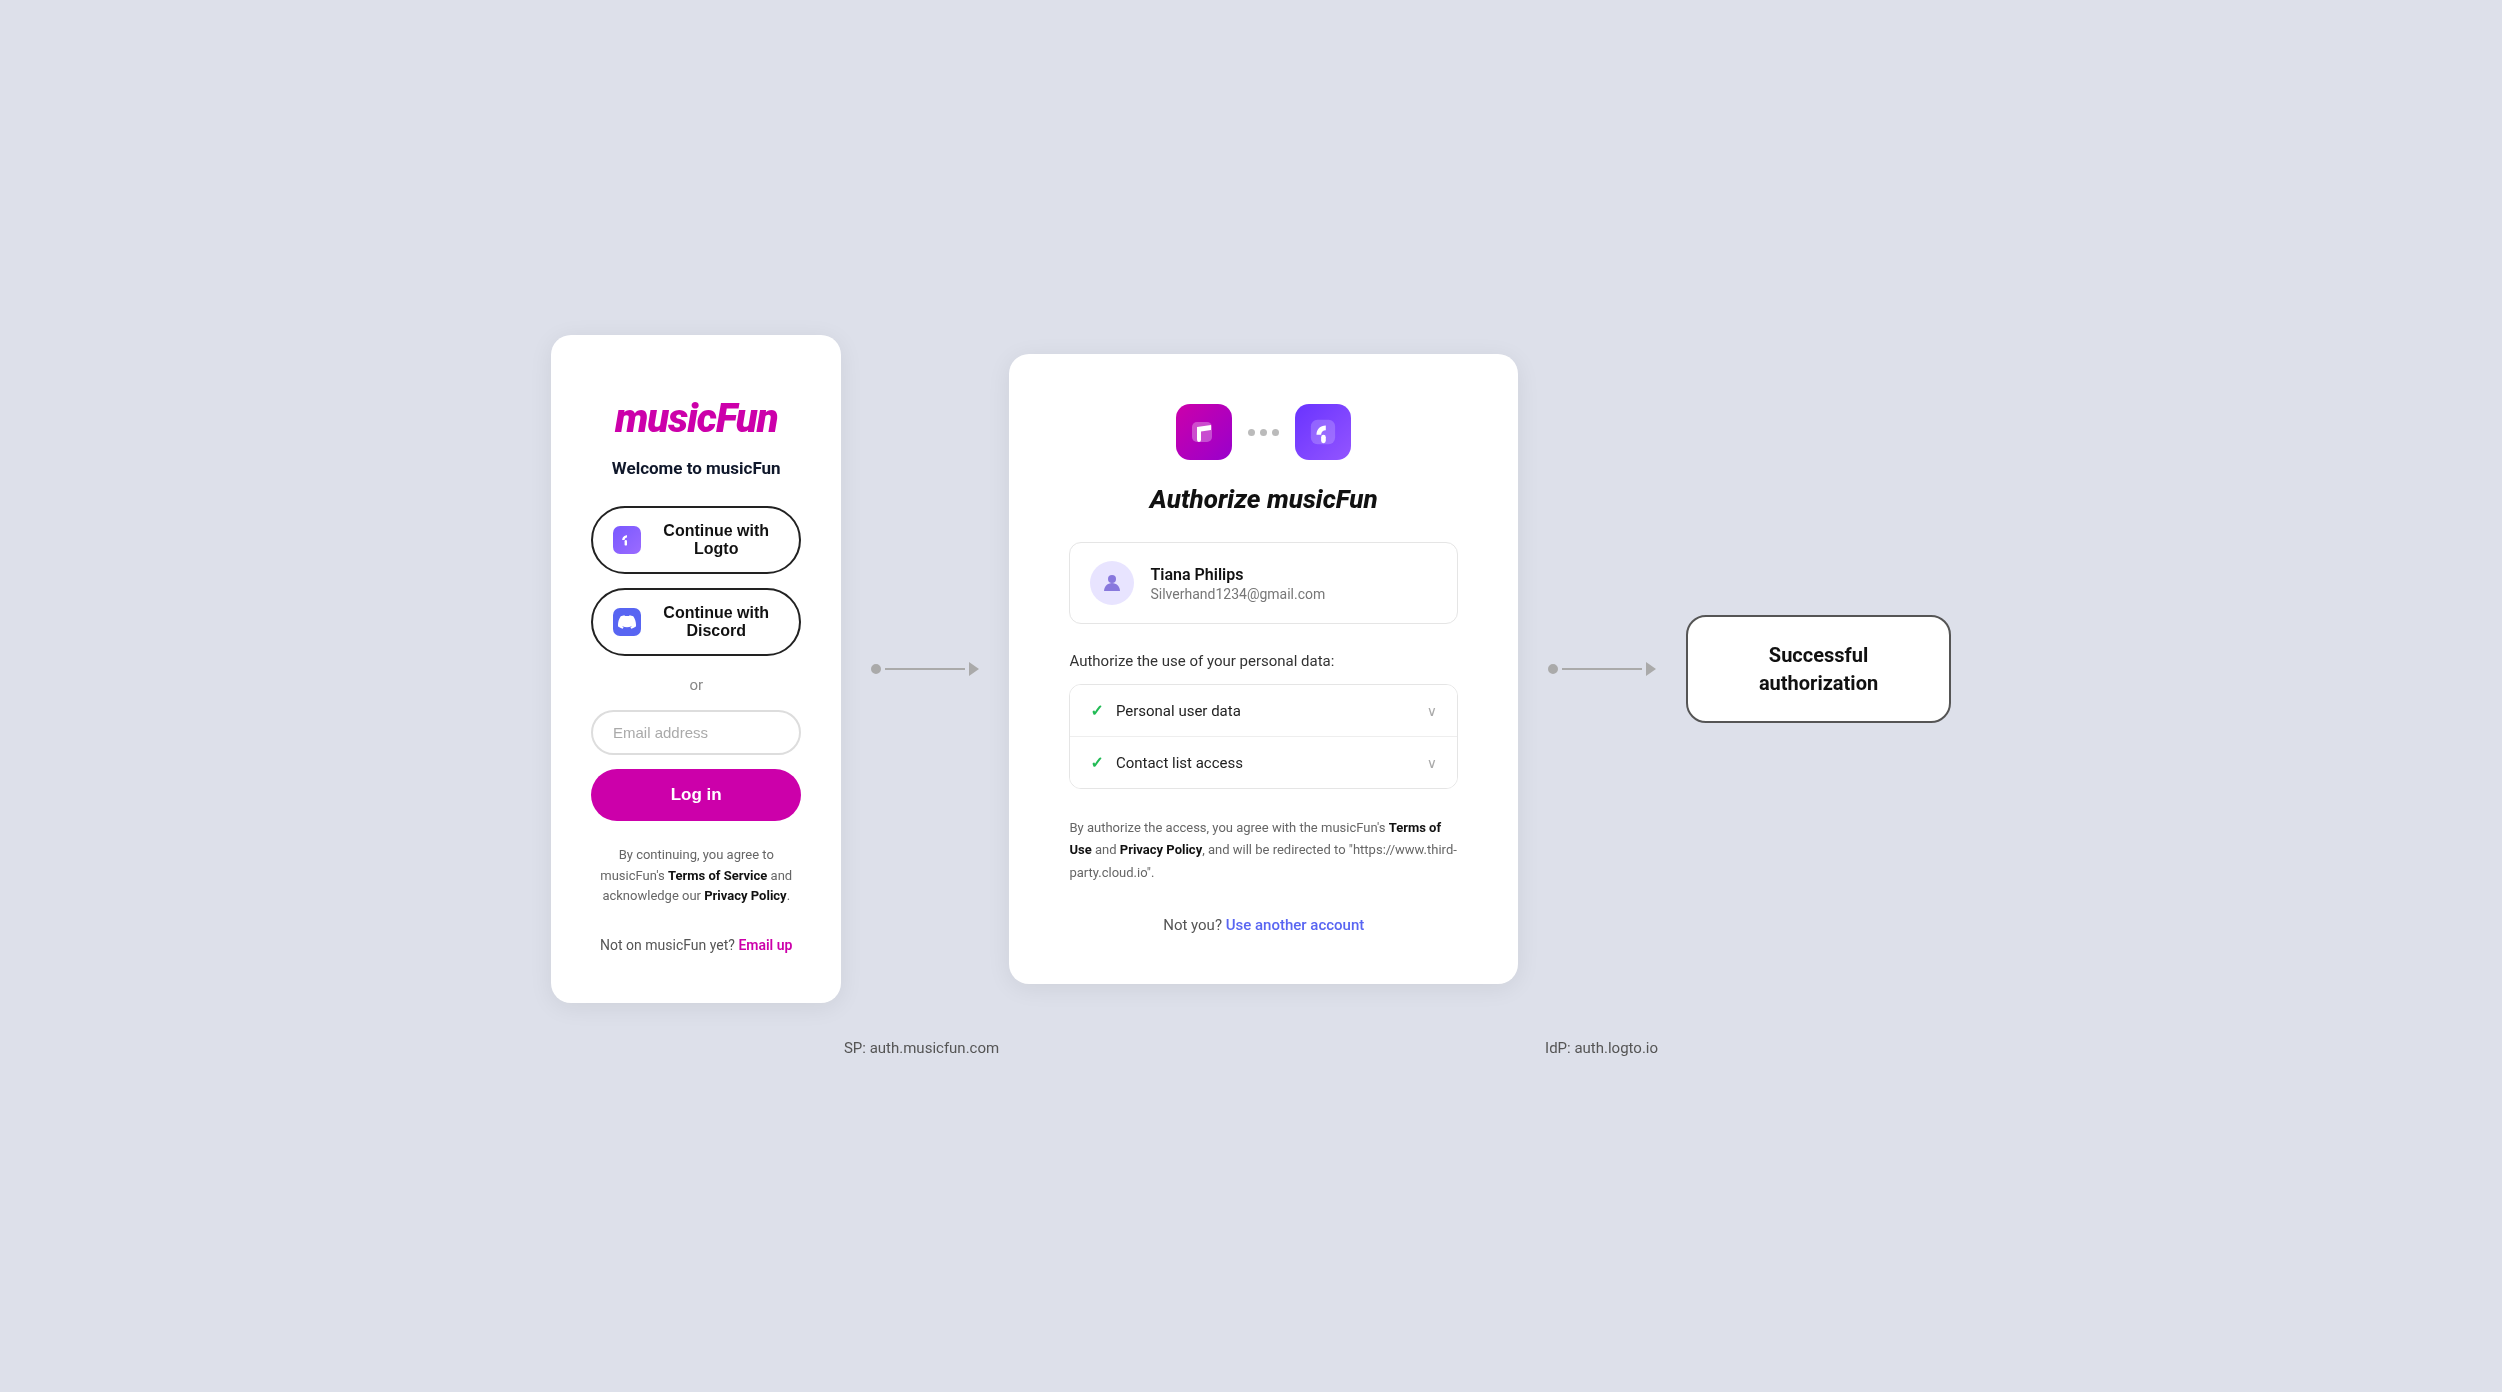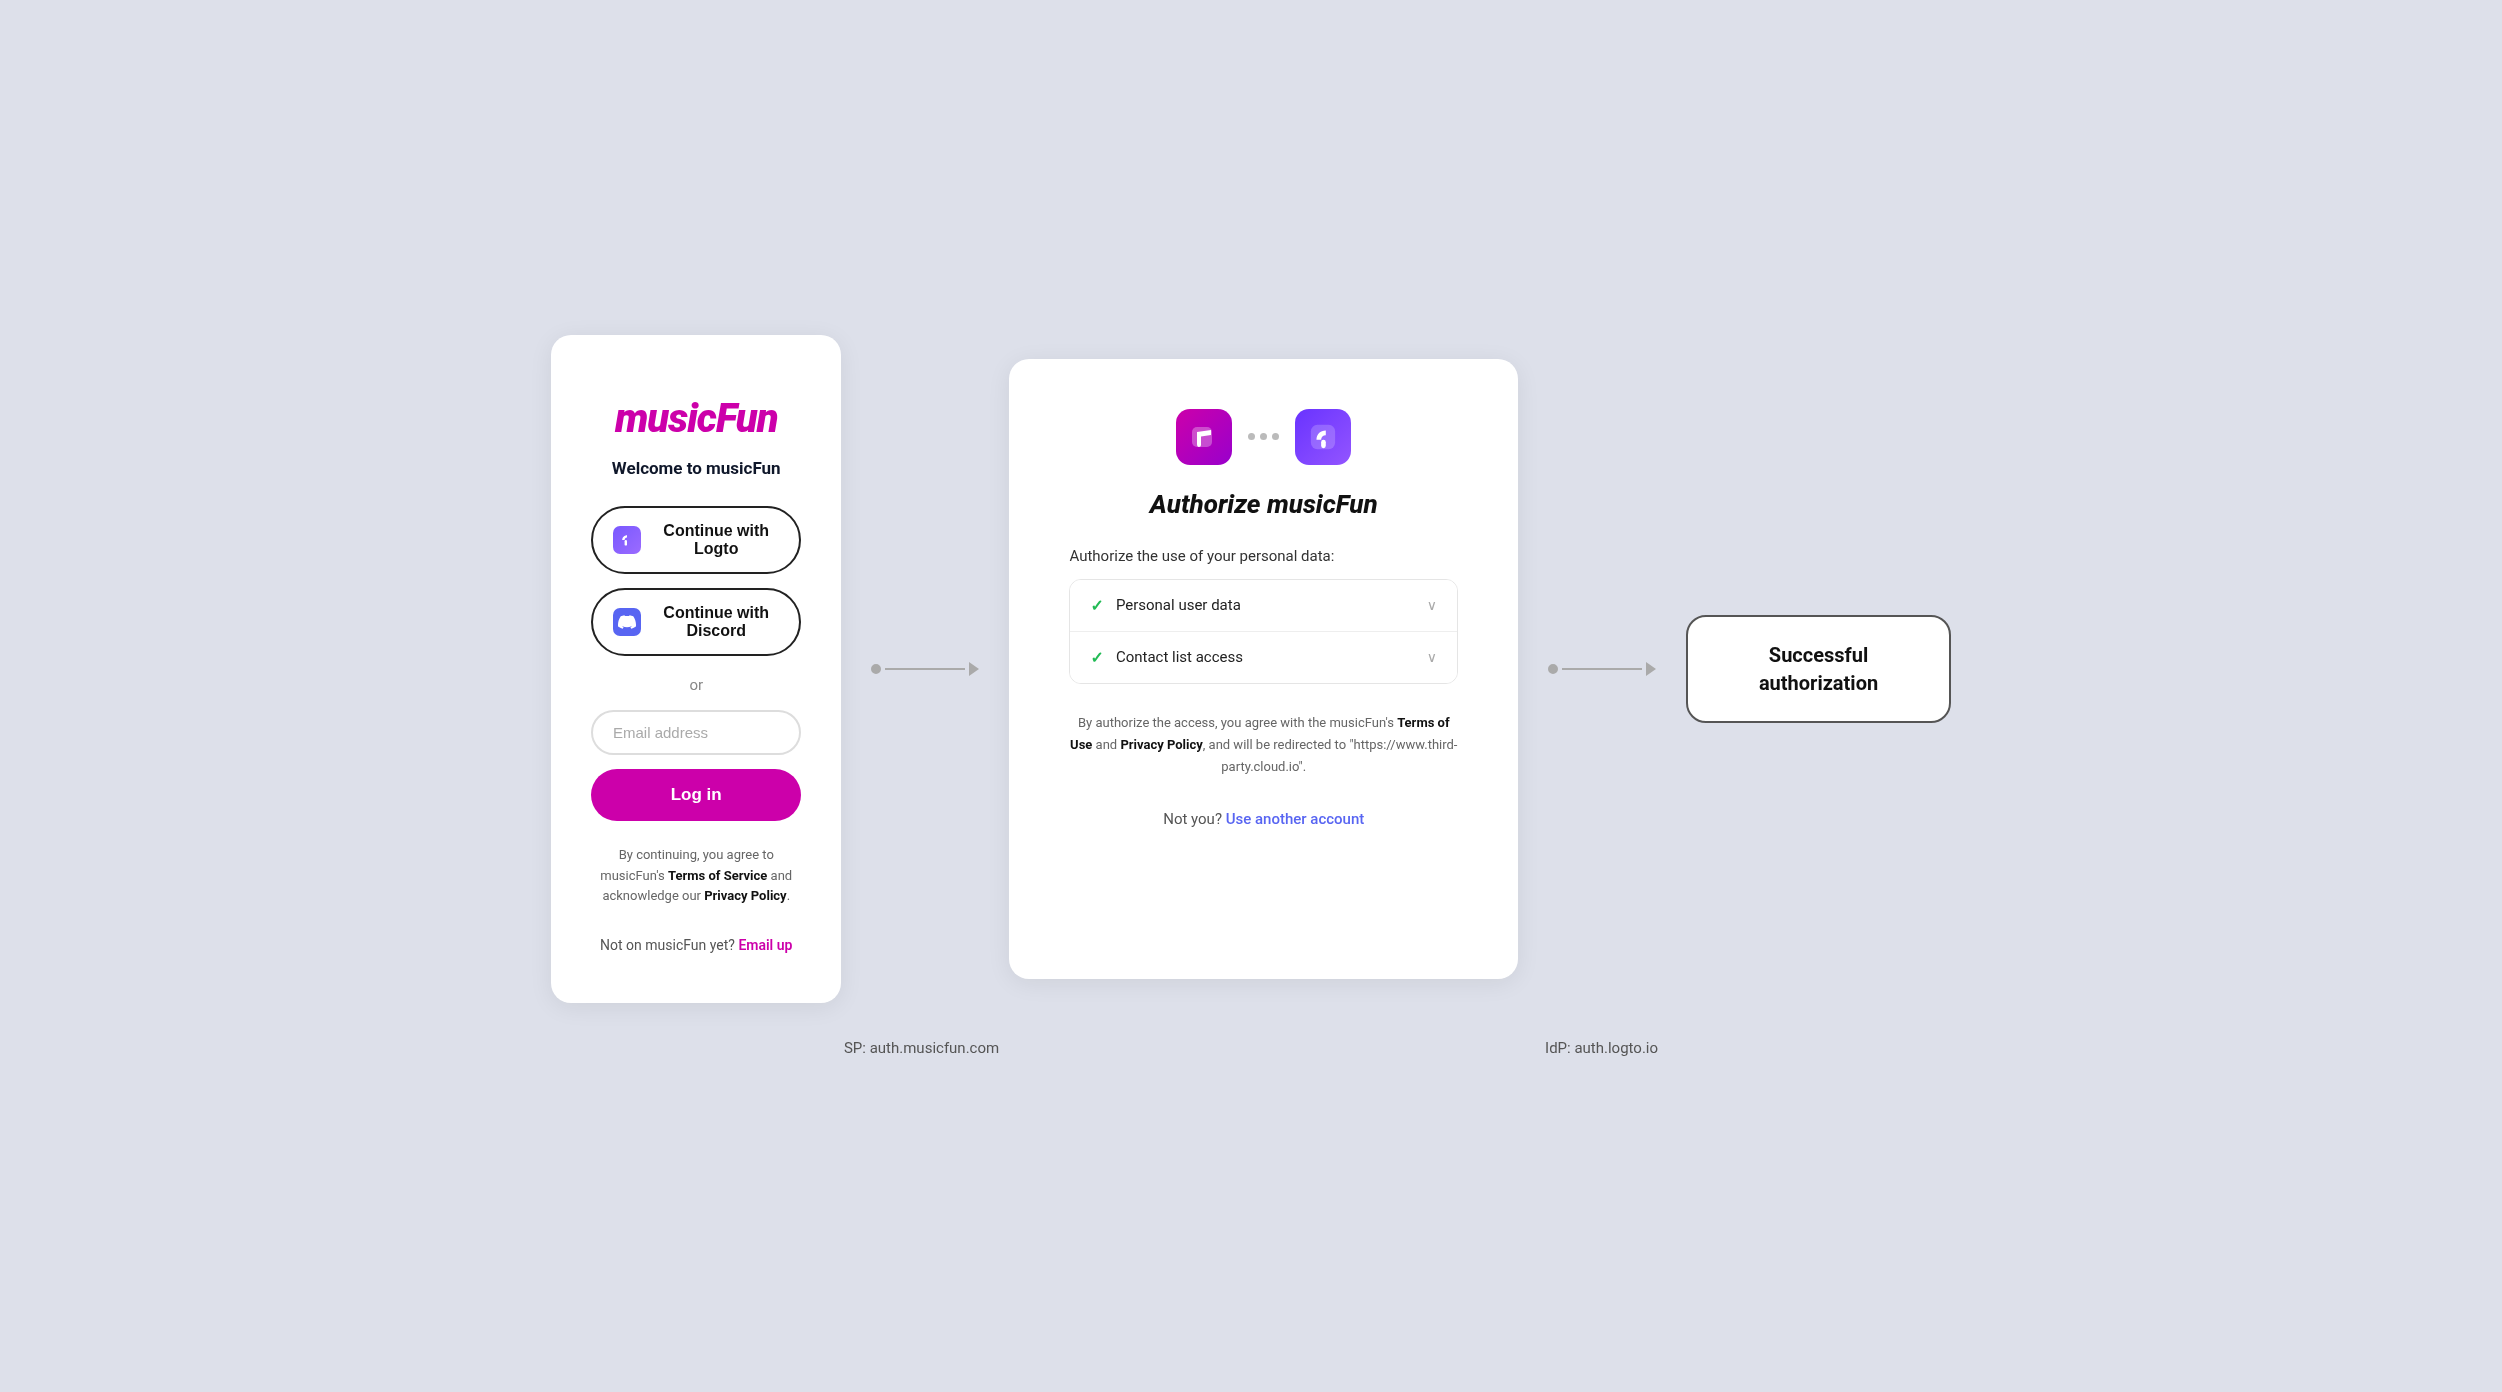--- a/index.html
+++ b/index.html
@@ -359,21 +359,21 @@
       font-size: 16px;
       font-weight: 700;
       background: #6933ff;
       color: white;
       cursor: pointer;
     }
 
     .idp-terms-text {
       font-size: 13px;
       color: #666;
-      text-align: center;
+      text-align: left;
       line-height: 1.7;
       margin-bottom: 32px;
       width: 100%;
     }
 
     .idp-terms-text a, .bold-link { color: #111; font-weight: 700; text-decoration: none; }
 
     .not-you-text {
       font-size: 15px;
       color: #555;
@@ -483,20 +483,32 @@
         <svg viewBox="0 0 30 30" width="28" height="28">
           <rect x="2" y="2" width="26" height="26" rx="7" fill="white" opacity="0.2"></rect>
           <path d="M8 18 C8 12 12 8 18 8 L18 13 C15 13 13 15 13 18 L8 18Z" fill="white"></path>
           <rect x="13" y="18" width="5" height="9" rx="2.5" fill="white"></rect>
         </svg>
       </div>
     </div>
 
     <div class="authorize-title">Authorize musicFun</div>
 
+    <div class="user-card">
+      <div class="user-avatar">
+        <svg viewBox="0 0 24 24" fill="#8878dd">
+          <circle cx="12" cy="8" r="4"></circle>
+          <path d="M4 20 C4 15.6 7.6 12 12 12 C16.4 12 20 15.6 20 20Z"></path>
+        </svg>
+      </div>
+      <div class="user-info">
+        <div class="user-name">Tiana Philips</div>
+        <div class="user-email">Silverhand1234@gmail.com</div>
+      </div>
+    </div>
 
     <div class="data-usage-label">Authorize the use of your personal data:</div>
 
     <div class="permissions-box">
       <div class="permission-row">
         <div class="permission-left">
           <span class="check-icon">✓</span>
           <span>Personal user data</span>
         </div>
         <span class="chevron-down">∨</span>

